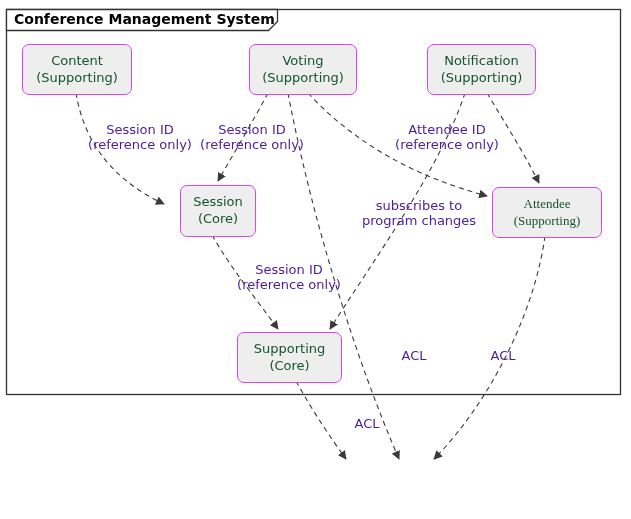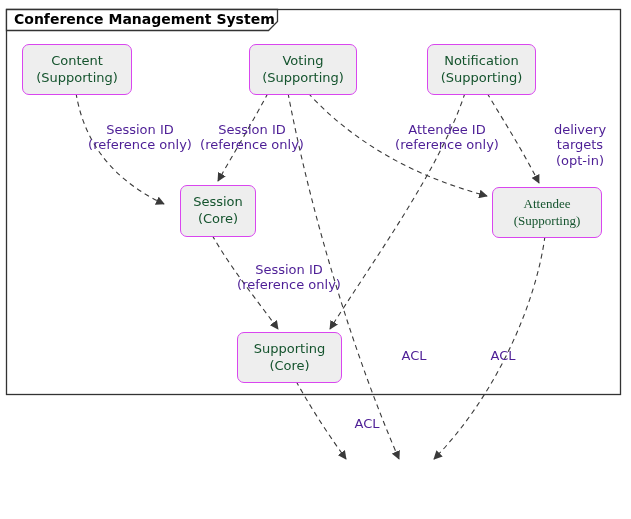--- a/index.html
+++ b/index.html
@@ -79,21 +79,21 @@
 (Core)</span>
   </div>
 
 
   <div class="edge-label" style="left:140px;top:122px;">Session ID
 (reference only)</div>
   <div class="edge-label" style="left:252px;top:122px;">Session ID
 (reference only)</div>
   <div class="edge-label" style="left:447px;top:122px;">Attendee ID
 (reference only)</div>
-  <div class="edge-label" style="left:580px;top:122px;">delivery targets
-(opt-in)</div>
+  <div class="edge-label" style="left:419px;top:198px;">subscribes to
+program changes</div>
   <div class="edge-label" style="left:289px;top:262px;">Session ID
 (reference only)</div>
   <div class="edge-label" style="left:414px;top:348px;">ACL</div>
   <div class="edge-label" style="left:503px;top:348px;">ACL</div>
   <div class="edge-label" style="left:367px;top:416px;">ACL</div>
 
 </div>
 
 </body></html>

